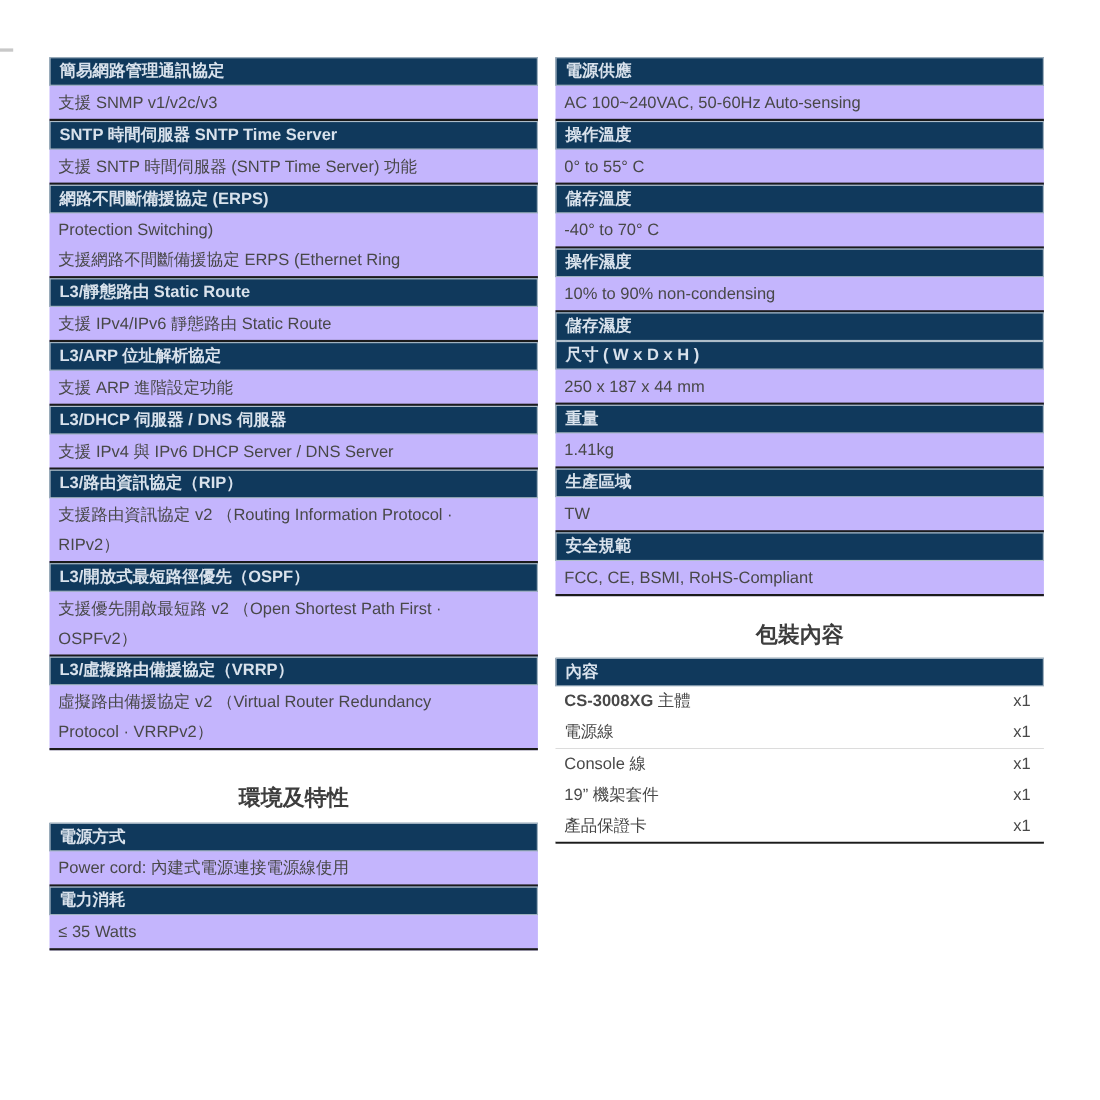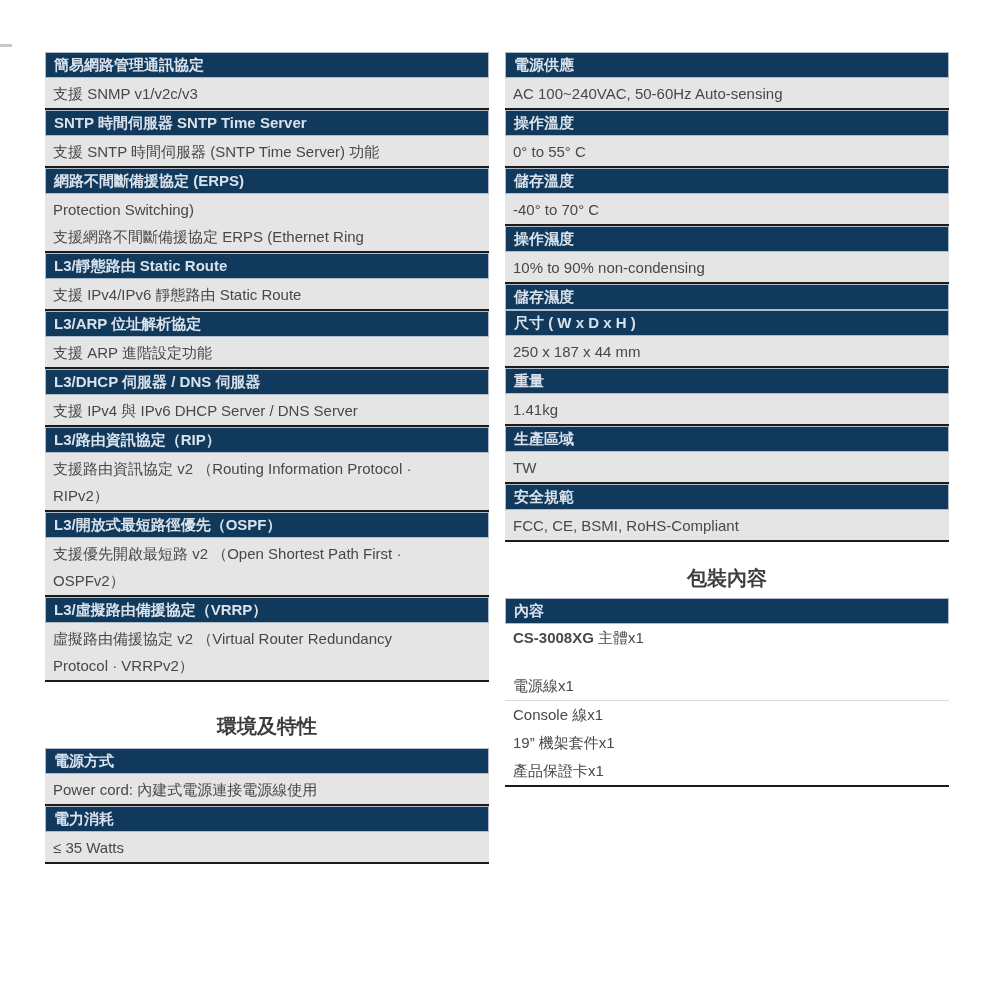--- a/index.html
+++ b/index.html
@@ -43,50 +43,50 @@
     padding: 0 6px 0 8px;
     border: 1px solid var(--bar-edge, #aebdc9);
     white-space: nowrap;
     overflow: hidden;
   }
   .cell {
     padding: 2px 6px 1px 8px;
     border-bottom: 2px solid var(--rule, #1b1b1b);
     color: var(--body-text, #484848);
     font-size: 15px;
-    background: #e5e5e5;
+    background: #c4b5fd;
   }
   .cell .ln {
     display: block;
     line-height: 27px;
     white-space: nowrap;
     overflow: hidden;
   }
   .col-title {
     font-size: 20px;
     font-weight: 700;
     color: var(--title-text, #3d3d3d);
     text-align: center;
     line-height: 28px;
   }
   .left  .col-title { margin: 30px 0 8px 0; }
   .right .col-title { margin: 22px 0 6px 0; }
 
   .pkg-table { border-bottom: 2px solid var(--rule, #1b1b1b); }
   .pkg-row {
     display: flex;
-    justify-content: flex-start;
+    justify-content: space-between;
     align-items: center;
     padding: 2px 12px 2px 8px;
     line-height: 24px;
     font-size: 15px;
     color: var(--body-text, #484848);
     background: #ffffff;
   }
-  .pkg-row.sep { border-bottom: 1px solid #dcdcdc; margin-top: 20px; }
+  .pkg-row.sep { border-bottom: 1px solid #dcdcdc; }
   .pkg-name { white-space: nowrap; overflow: hidden; }
   .model { font-weight: 700; }
   .pkg-qty { white-space: nowrap; }
 </style>
 </head>
 <body>
 
 <div class="page">
   <div class="edge-mark"></div>
 

